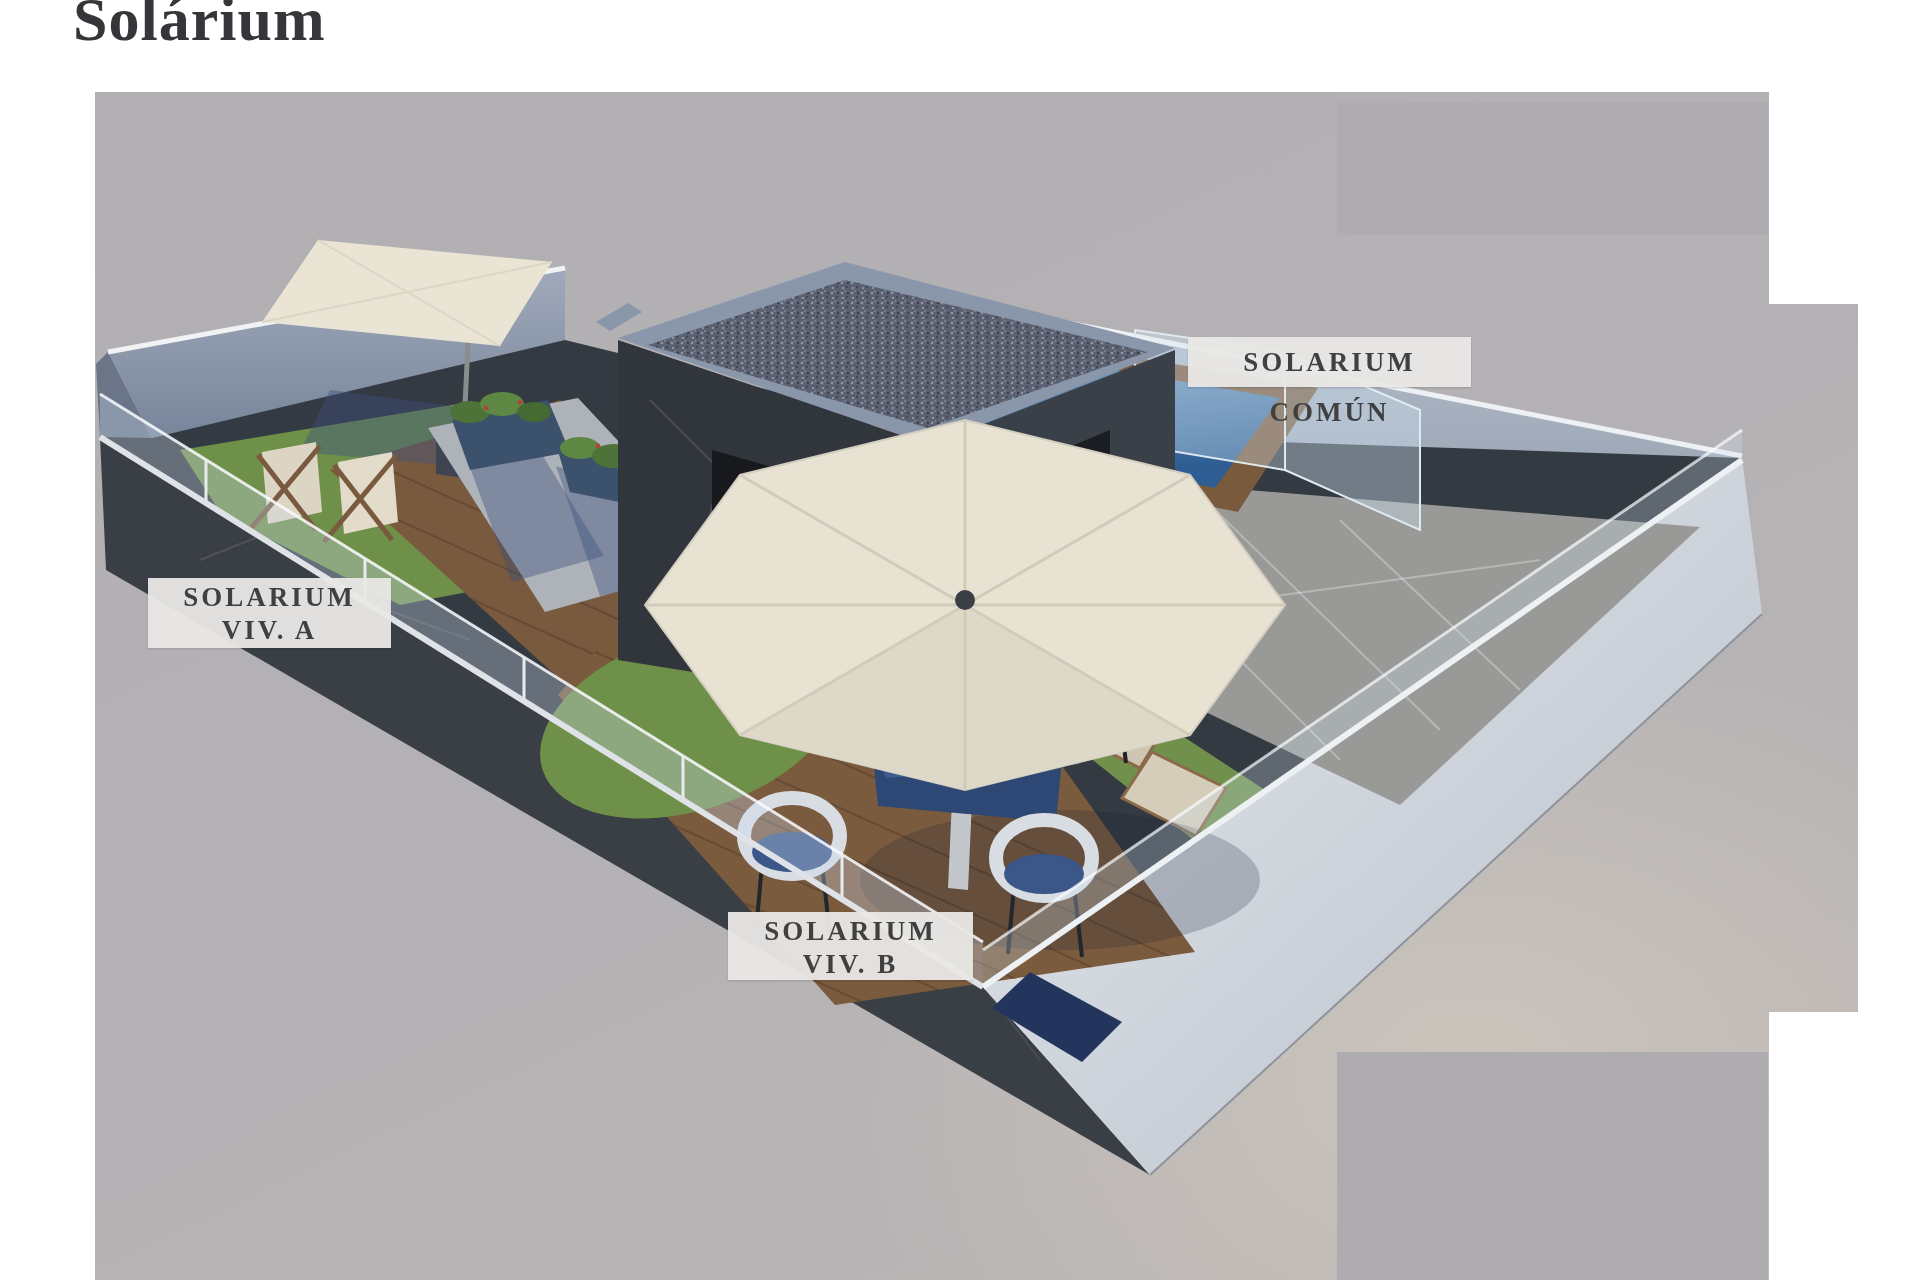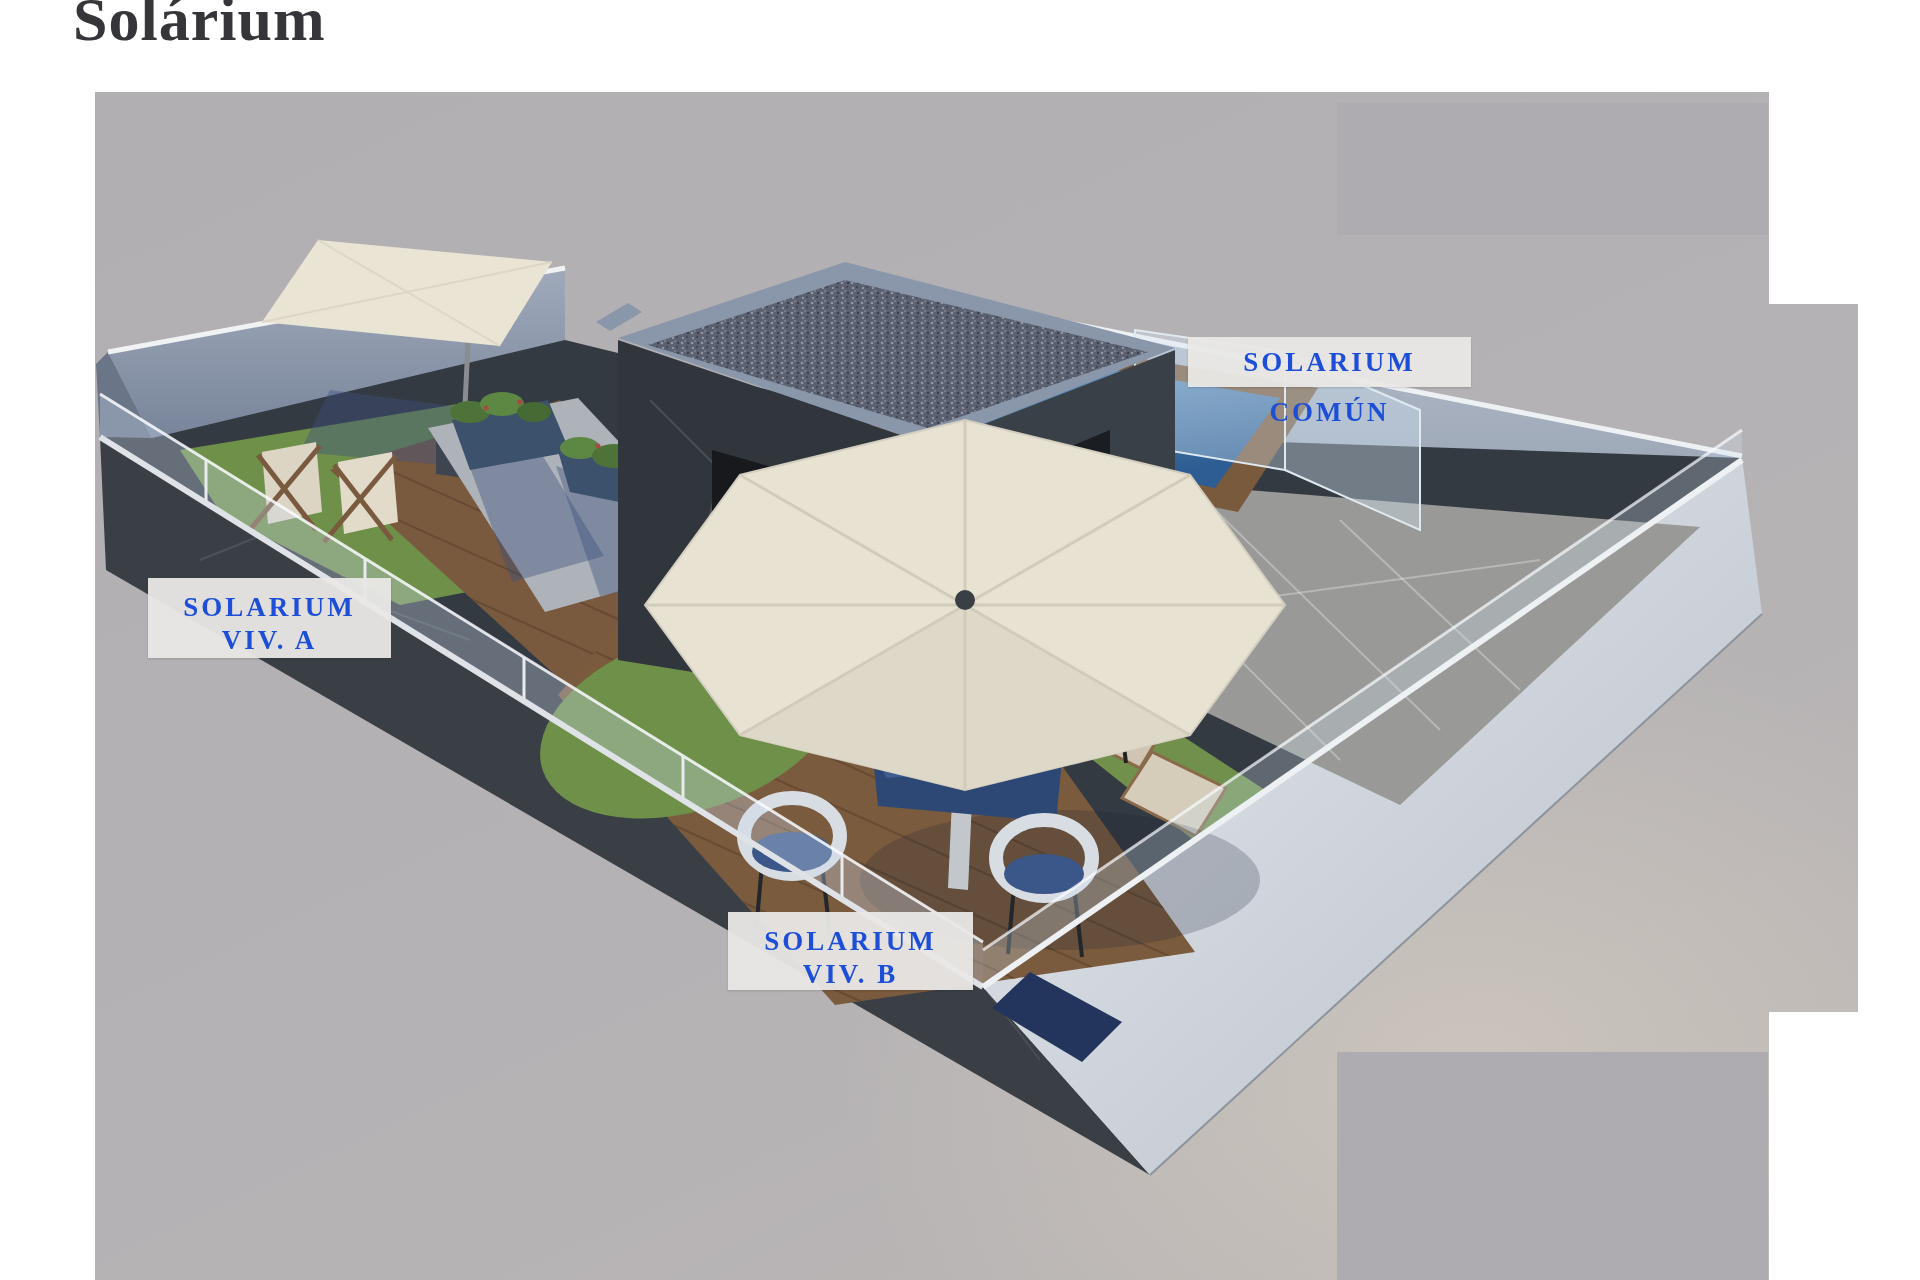--- a/index.html
+++ b/index.html
@@ -11,25 +11,25 @@
           background:
             radial-gradient(ellipse 900px 640px at 78% 82%, #cbc4bc 0%, rgba(203,196,188,0) 70%),
             linear-gradient(155deg,#b2afb3 0%,#b5b2b5 55%,#bcb7b4 100%);}
   .render svg{position:absolute;left:0;top:0;}
   .cover{position:absolute;background:#aeabb1;}
   .cover-top{left:1242px;top:11px;width:431px;height:132px;}
   .cover-bottom{left:1242px;top:960px;width:431px;height:228px;}
   .cover-white{position:absolute;background:#ffffff;}
   .cover-white-top{left:1674px;top:0;width:89px;height:212px;}
   .cover-white-bottom{left:1674px;top:920px;width:89px;height:268px;}
-  .area-label{position:absolute;background:rgba(233,232,230,0.95);color:#1d4ed8;
+  .area-label{position:absolute;background:rgba(233,232,230,0.95);color:#404040;
               font-weight:bold;text-align:center;box-shadow:0 1px 2px rgba(0,0,0,0.15);}
   .label-comun{left:1093px;top:245px;width:283px;height:50px;font-size:27px;
                letter-spacing:3px;line-height:50px;}
-  .label-viv{font-size:27px;letter-spacing:3px;line-height:33px;padding-top:13px;}
+  .label-viv{font-size:27px;letter-spacing:3px;line-height:33px;padding-top:3px;}
   .label-viv-a{left:53px;top:486px;width:243px;height:67px;}
   .label-viv-b{left:633px;top:820px;width:245px;height:65px;}
   .area-label div{pointer-events:none;}
 </style>
 </head>
 <body>
 
 <div class="page">
   <div class="title">Solárium</div>
 

